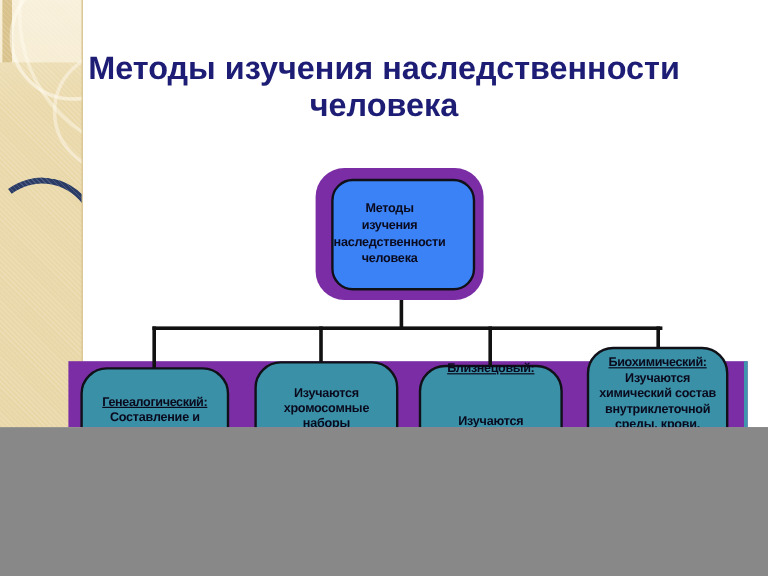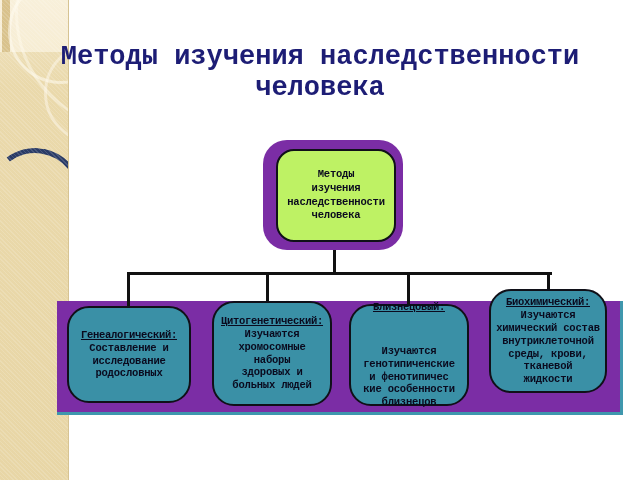--- a/index.html
+++ b/index.html
@@ -1,21 +1,21 @@
 <!DOCTYPE html>
 <html><head>
 <meta charset="utf-8">
 <style>
   html,body{margin:0;padding:0;background:#888;}
   .slide{
     position:relative;
-    width:640px;height:480px;
+    width:640px;height:356px;
     background:#ffffff;
     overflow:hidden;
-    font-family:Liberation Mono, monospace;
+    font-family:Liberation Sans, sans-serif;
   }
   
   .sidebar{
     position:absolute;left:0;top:0;width:68px;height:480px;
     background:linear-gradient(180deg,#f0e4c4 0%,#ead9ab 18%,#e8d6a6 100%);
     background-color:#e9d8a9;
     border-right:1px solid #d6c392;
     overflow:hidden;z-index:1;
   }
   .sidebar::after{ 
@@ -48,22 +48,22 @@
     white-space:pre-line;
     z-index:5;
   }
   
   .root-node{
     position:absolute;left:263px;top:140px;width:140px;height:110px;
     background:#7b2da5;border-radius:24px;z-index:4;
   }
   .root-inner{
     position:absolute;left:13px;top:9px;right:7px;bottom:8px;
-    background:#bef264;border:2px solid #101018;border-radius:18px;
-    display:flex;align-items:center;justify-content:center;
+    background:#3b82f6;border:2px solid #101018;border-radius:18px;
+    display:flex;align-items:center;
   }
   .root-text{
     text-align:center;font-size:10.5px;font-weight:bold;line-height:1.3;
     color:#0a0a1e;white-space:pre-line;letter-spacing:-.2px;
   }
   
   .connector{position:absolute;background:#111111;z-index:3;}
   .c-center{left:333px;top:248px;width:3px;height:26px;}
   .c-h{left:127px;top:272px;width:425px;height:3px;}
   .c-d1{left:127px;top:272px;width:3px;height:36px;}
@@ -135,21 +135,20 @@
   </div>
 
   <div class="node node-1">
     <div class="node-heading">Генеалогический:</div>
     <div class="node-body">Составление и
 исследование
 родословных</div>
   </div>
 
   <div class="node node-2">
-    <div class="node-heading">Цитогенетический:</div>
     <div class="node-body">Изучаются
 хромосомные
 наборы
 здоровых и
 больных людей</div>
   </div>
 
   <div class="node node-3">
     <div class="node-heading">Близнецовый:</div>
     <div class="node-body">Изучаются

